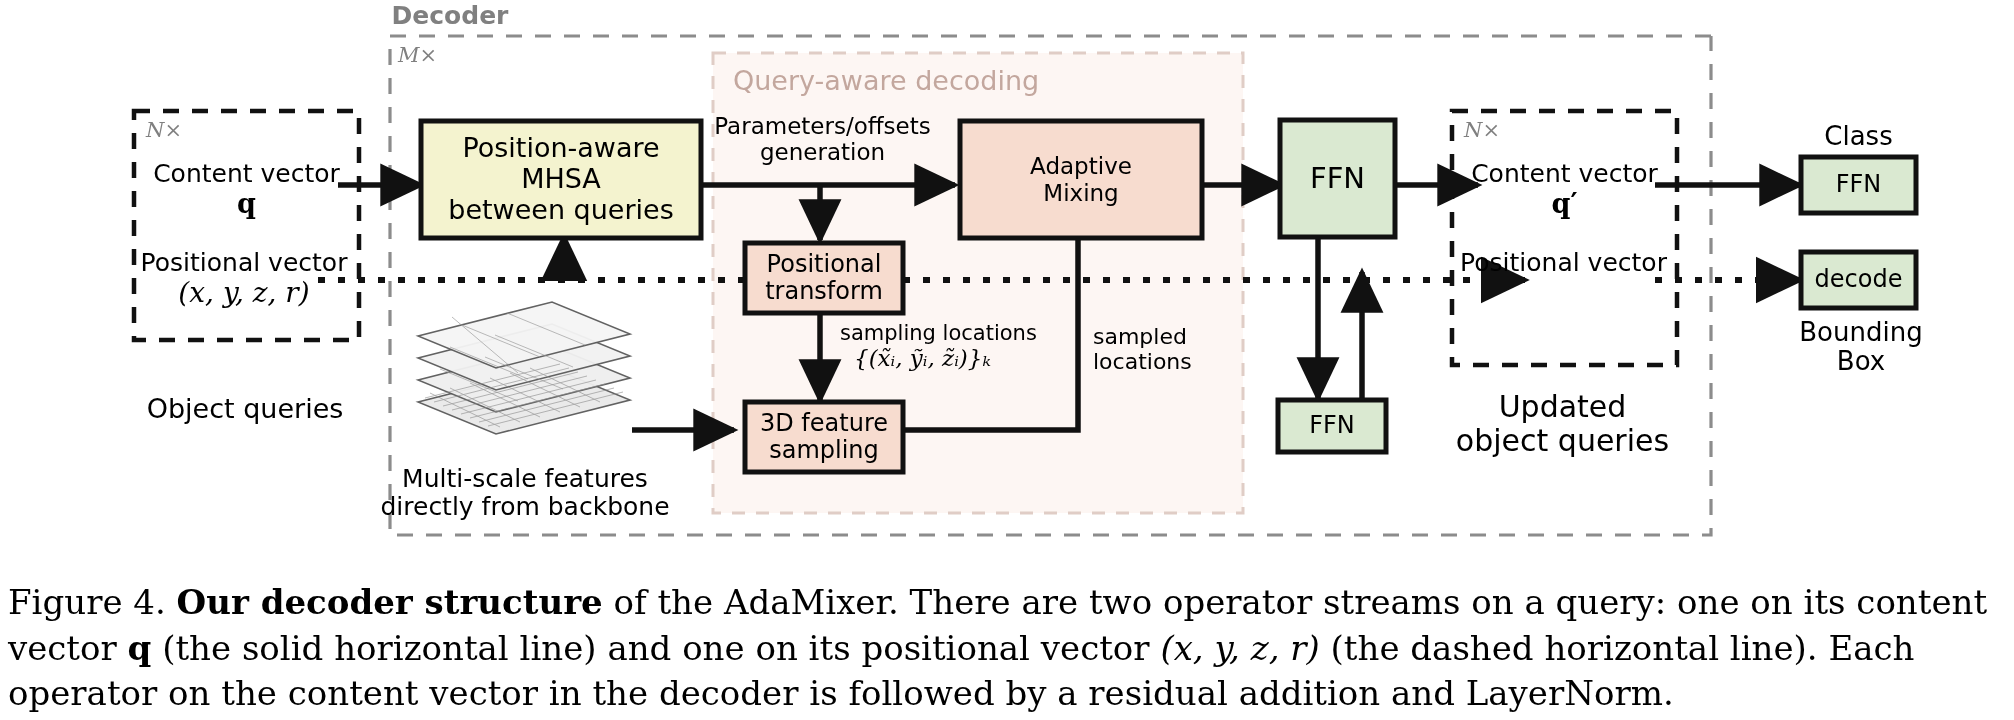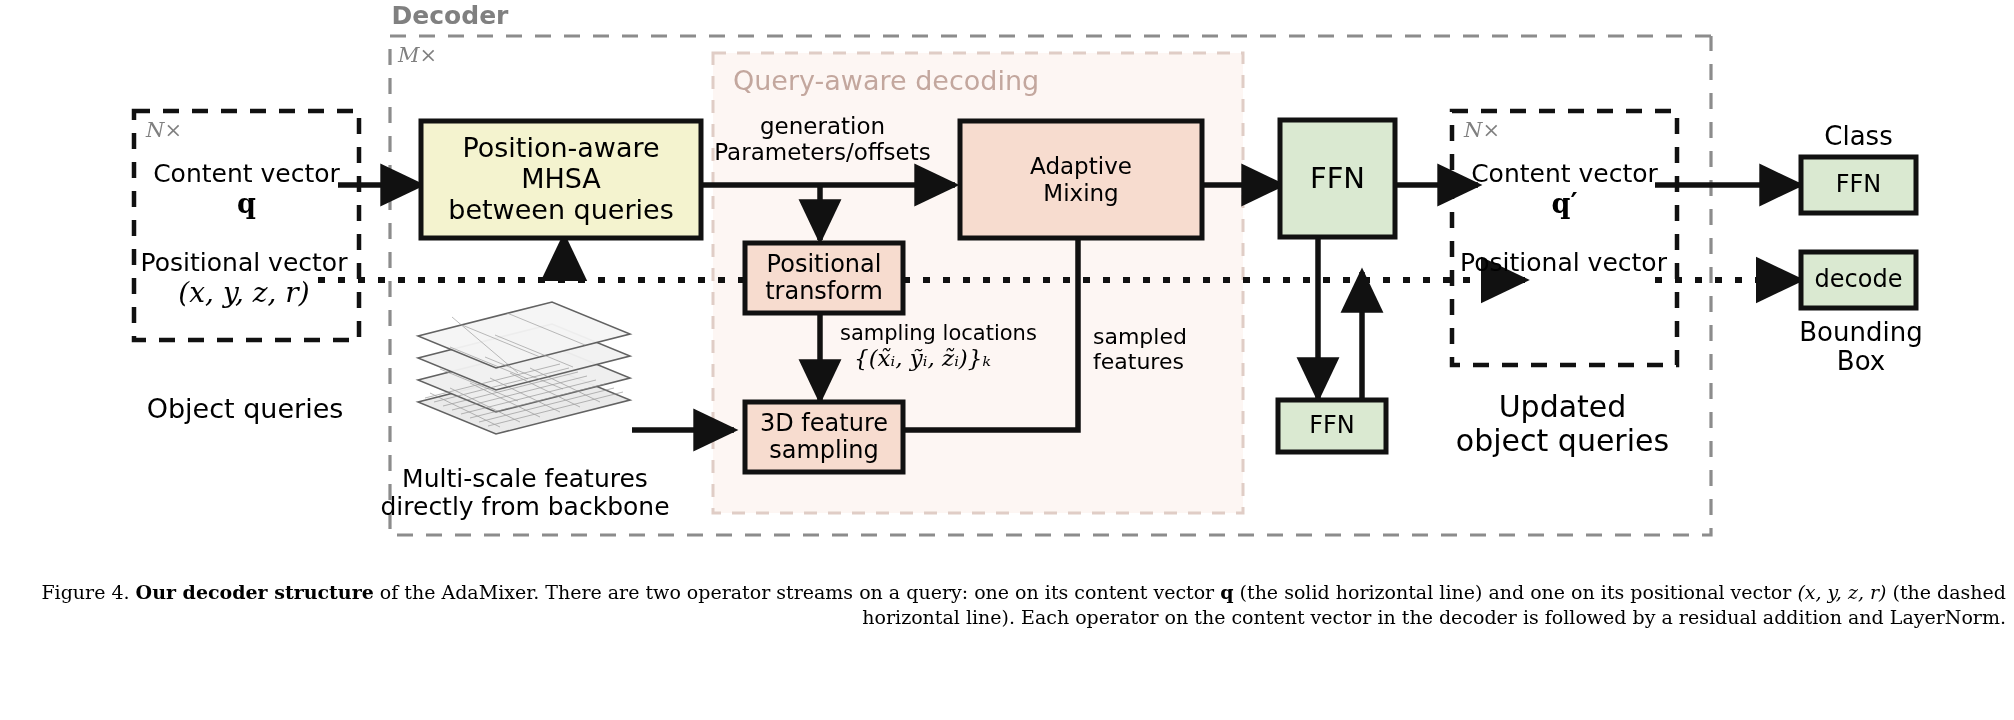--- a/index.html
+++ b/index.html
@@ -8,22 +8,22 @@
   svg#canvas{position:absolute;left:0;top:0;width:2014px;height:720px;}
 
   .lbl{position:absolute;color:#000;font-family:"DejaVu Sans",sans-serif;line-height:1.12;text-align:center;}
   .mathi{font-family:"DejaVu Serif",serif;font-style:italic;}
   .grey{color:#808080;}
 
   .boxtxt{position:absolute;display:flex;align-items:center;justify-content:center;
           text-align:center;line-height:1.14;color:#000;pointer-events:none;}
 
   .caption{position:absolute;left:8px;top:580px;width:1998px;
-           font-family:"DejaVu Serif",serif;font-size:19px;line-height:1.34;color:#000;
-           text-align:right;}
+           font-family:"DejaVu Serif",serif;font-size:34px;line-height:1.34;color:#000;
+           text-align:left;}
   .caption b{font-weight:bold;}
   .caption .m{font-family:"DejaVu Serif",serif;font-style:italic;}
   .caption .bq{font-family:"DejaVu Serif",serif;font-weight:bold;font-style:normal;}
 </style>
 </head>
 <body>
 
 <div id="fig">
 
   <svg id="canvas" viewBox="0 0 2014 720" xmlns="http://www.w3.org/2000/svg">
@@ -156,22 +156,22 @@
 
   <div class="boxtxt" style="left:421px;top:121px;width:280px;height:117px;font-size:27px;">
     <div>
       <div>Position-aware</div>
       <div>MHSA</div>
       <div>between queries</div>
     </div>
   </div>
 
   <div class="lbl" style="left:700px;top:114px;width:245px;font-size:23px;">
+    <div>Parameters/offsets</div>
     <div>generation</div>
-    <div>Parameters/offsets</div>
   </div>
 
   <div class="boxtxt" style="left:745px;top:243px;width:158px;height:70px;font-size:24px;align-items:center;">
     <div>
       <div>Positional</div>
       <div>transform</div>
     </div>
   </div>
 
   <div class="lbl" style="left:840px;top:322px;width:230px;font-size:21px;text-align:left;">
@@ -188,21 +188,21 @@
 
   <div class="boxtxt" style="left:960px;top:121px;width:242px;height:117px;font-size:23px;">
     <div>
       <div>Adaptive</div>
       <div>Mixing</div>
     </div>
   </div>
 
   <div class="lbl" style="left:1093px;top:325px;width:150px;font-size:22px;text-align:left;">
     <div>sampled</div>
-    <div>features</div>
+    <div>locations</div>
   </div>
 
   <div class="boxtxt" style="left:1280px;top:120px;width:115px;height:117px;font-size:29px;">FFN</div>
 
   <div class="boxtxt" style="left:1278px;top:400px;width:108px;height:52px;font-size:24px;">FFN</div>
 
   <div class="lbl" style="left:380px;top:465px;width:290px;font-size:25px;">
     <div>Multi-scale features</div>
     <div>directly from backbone</div>
   </div>

